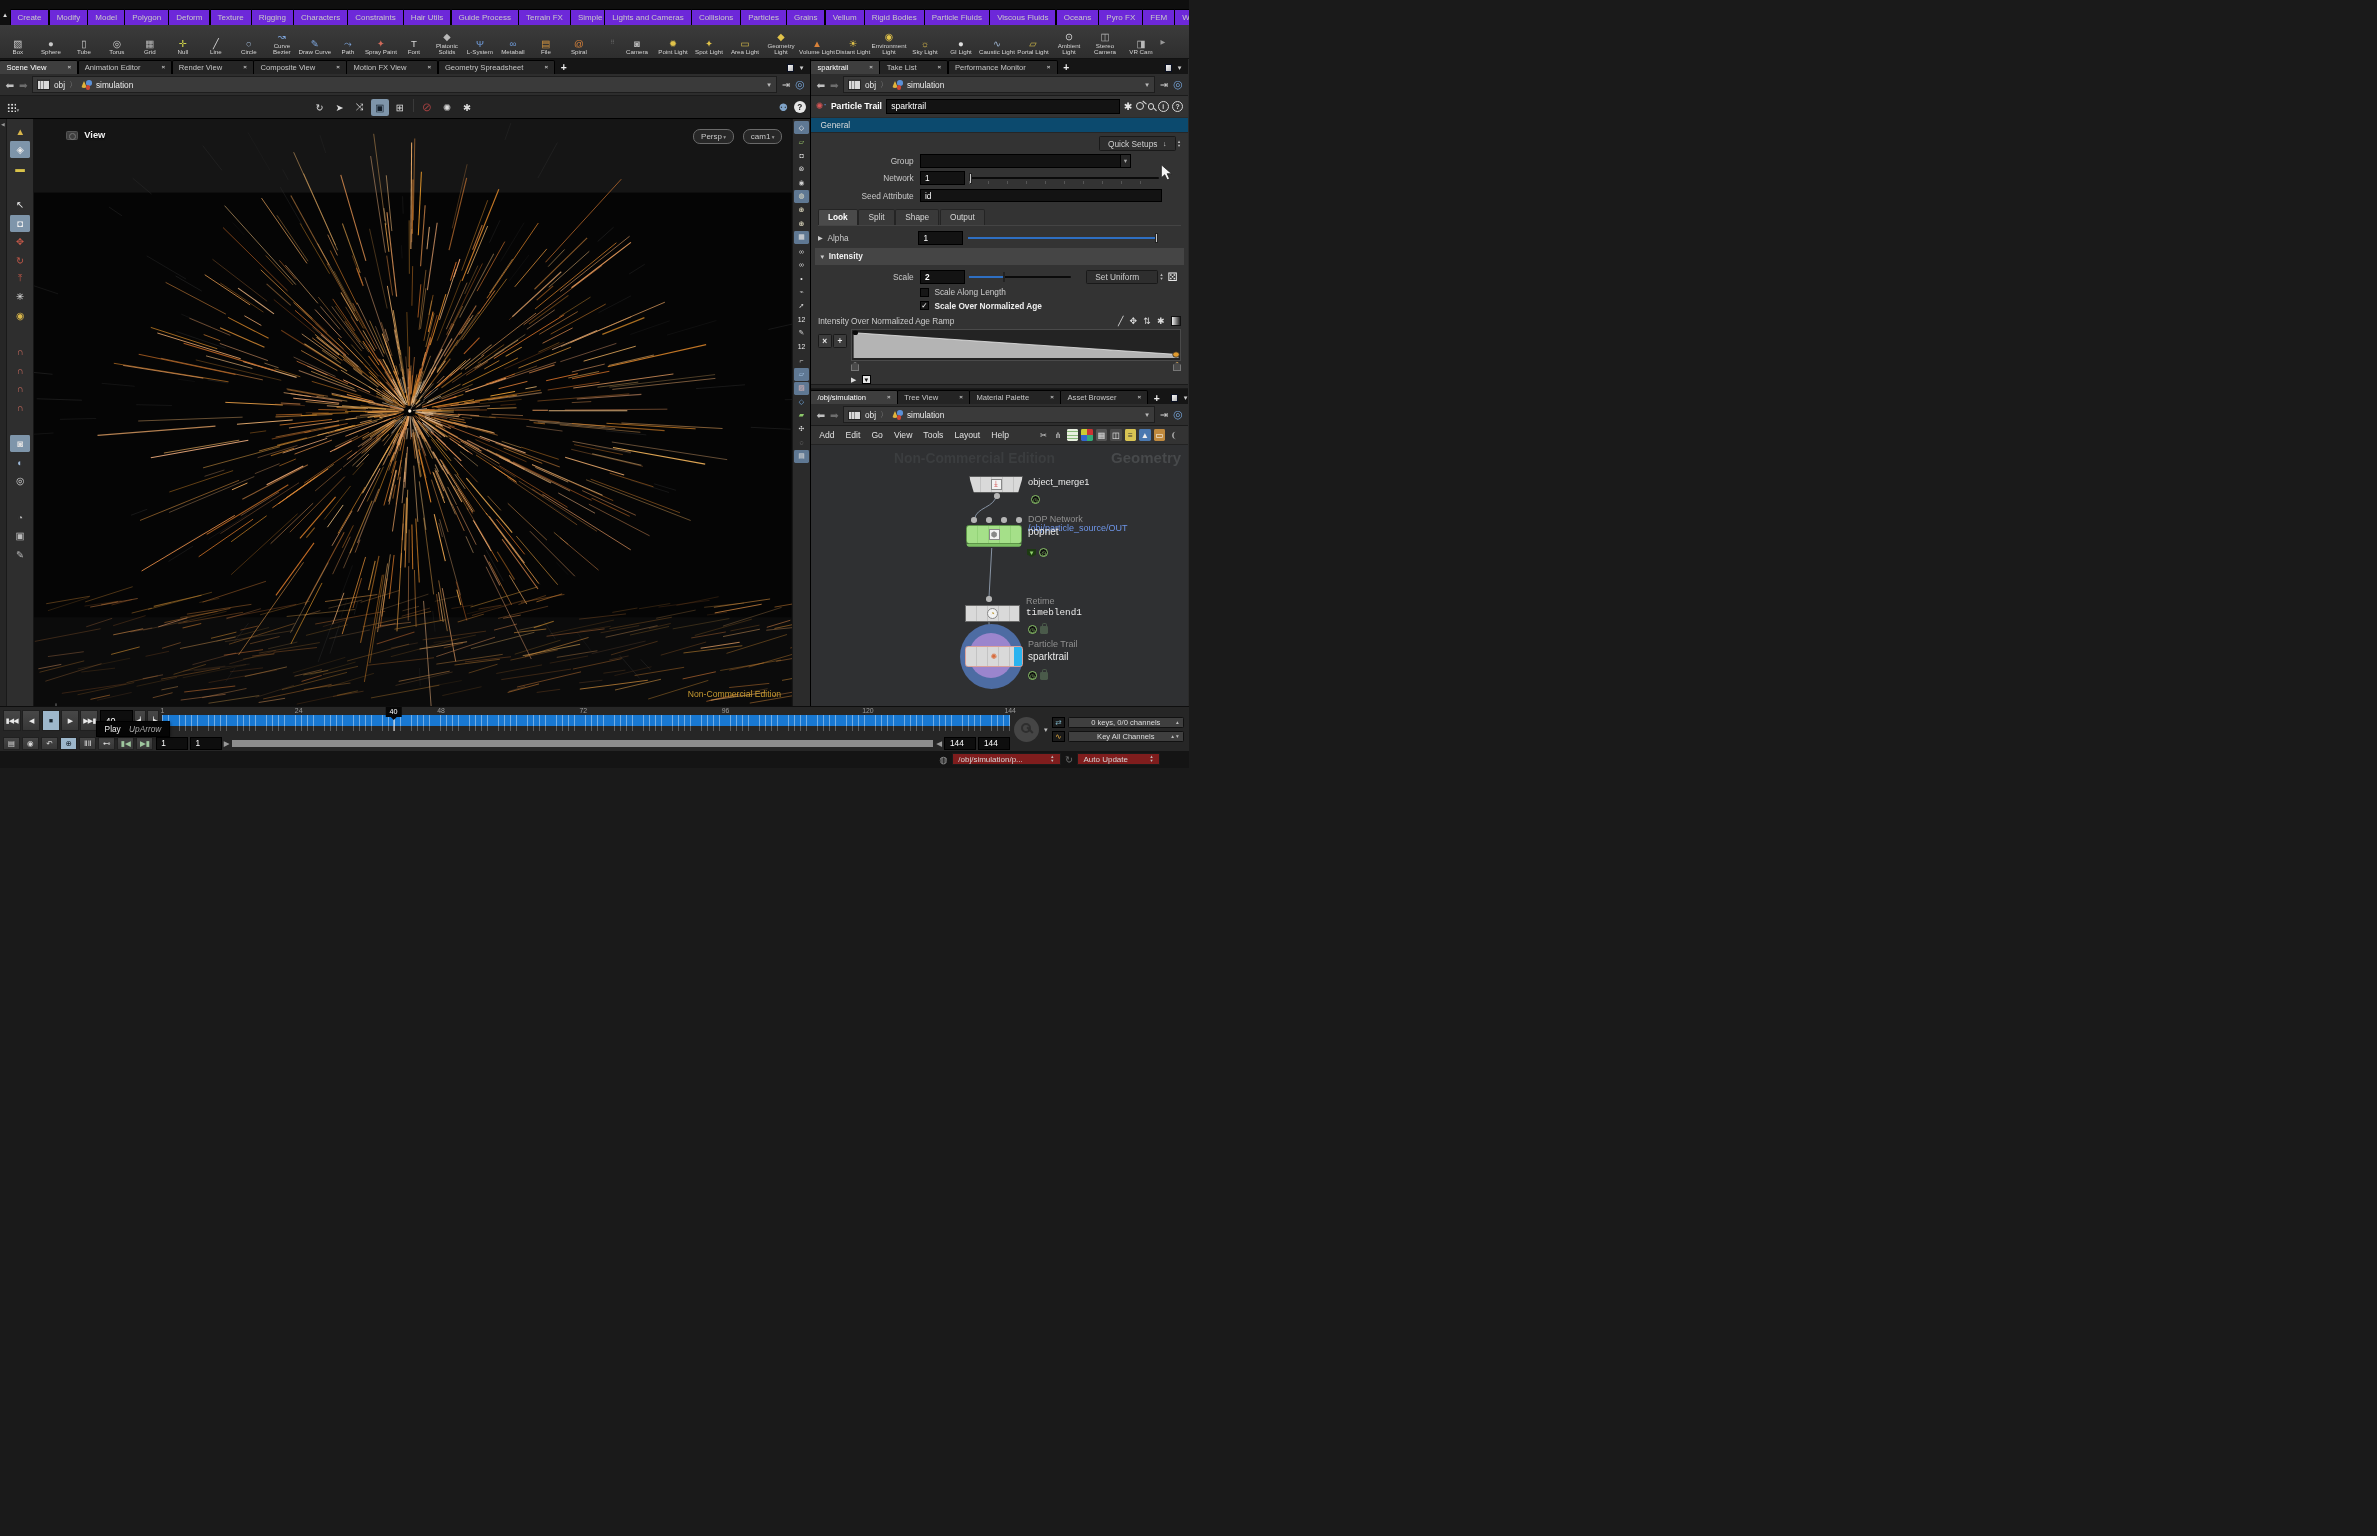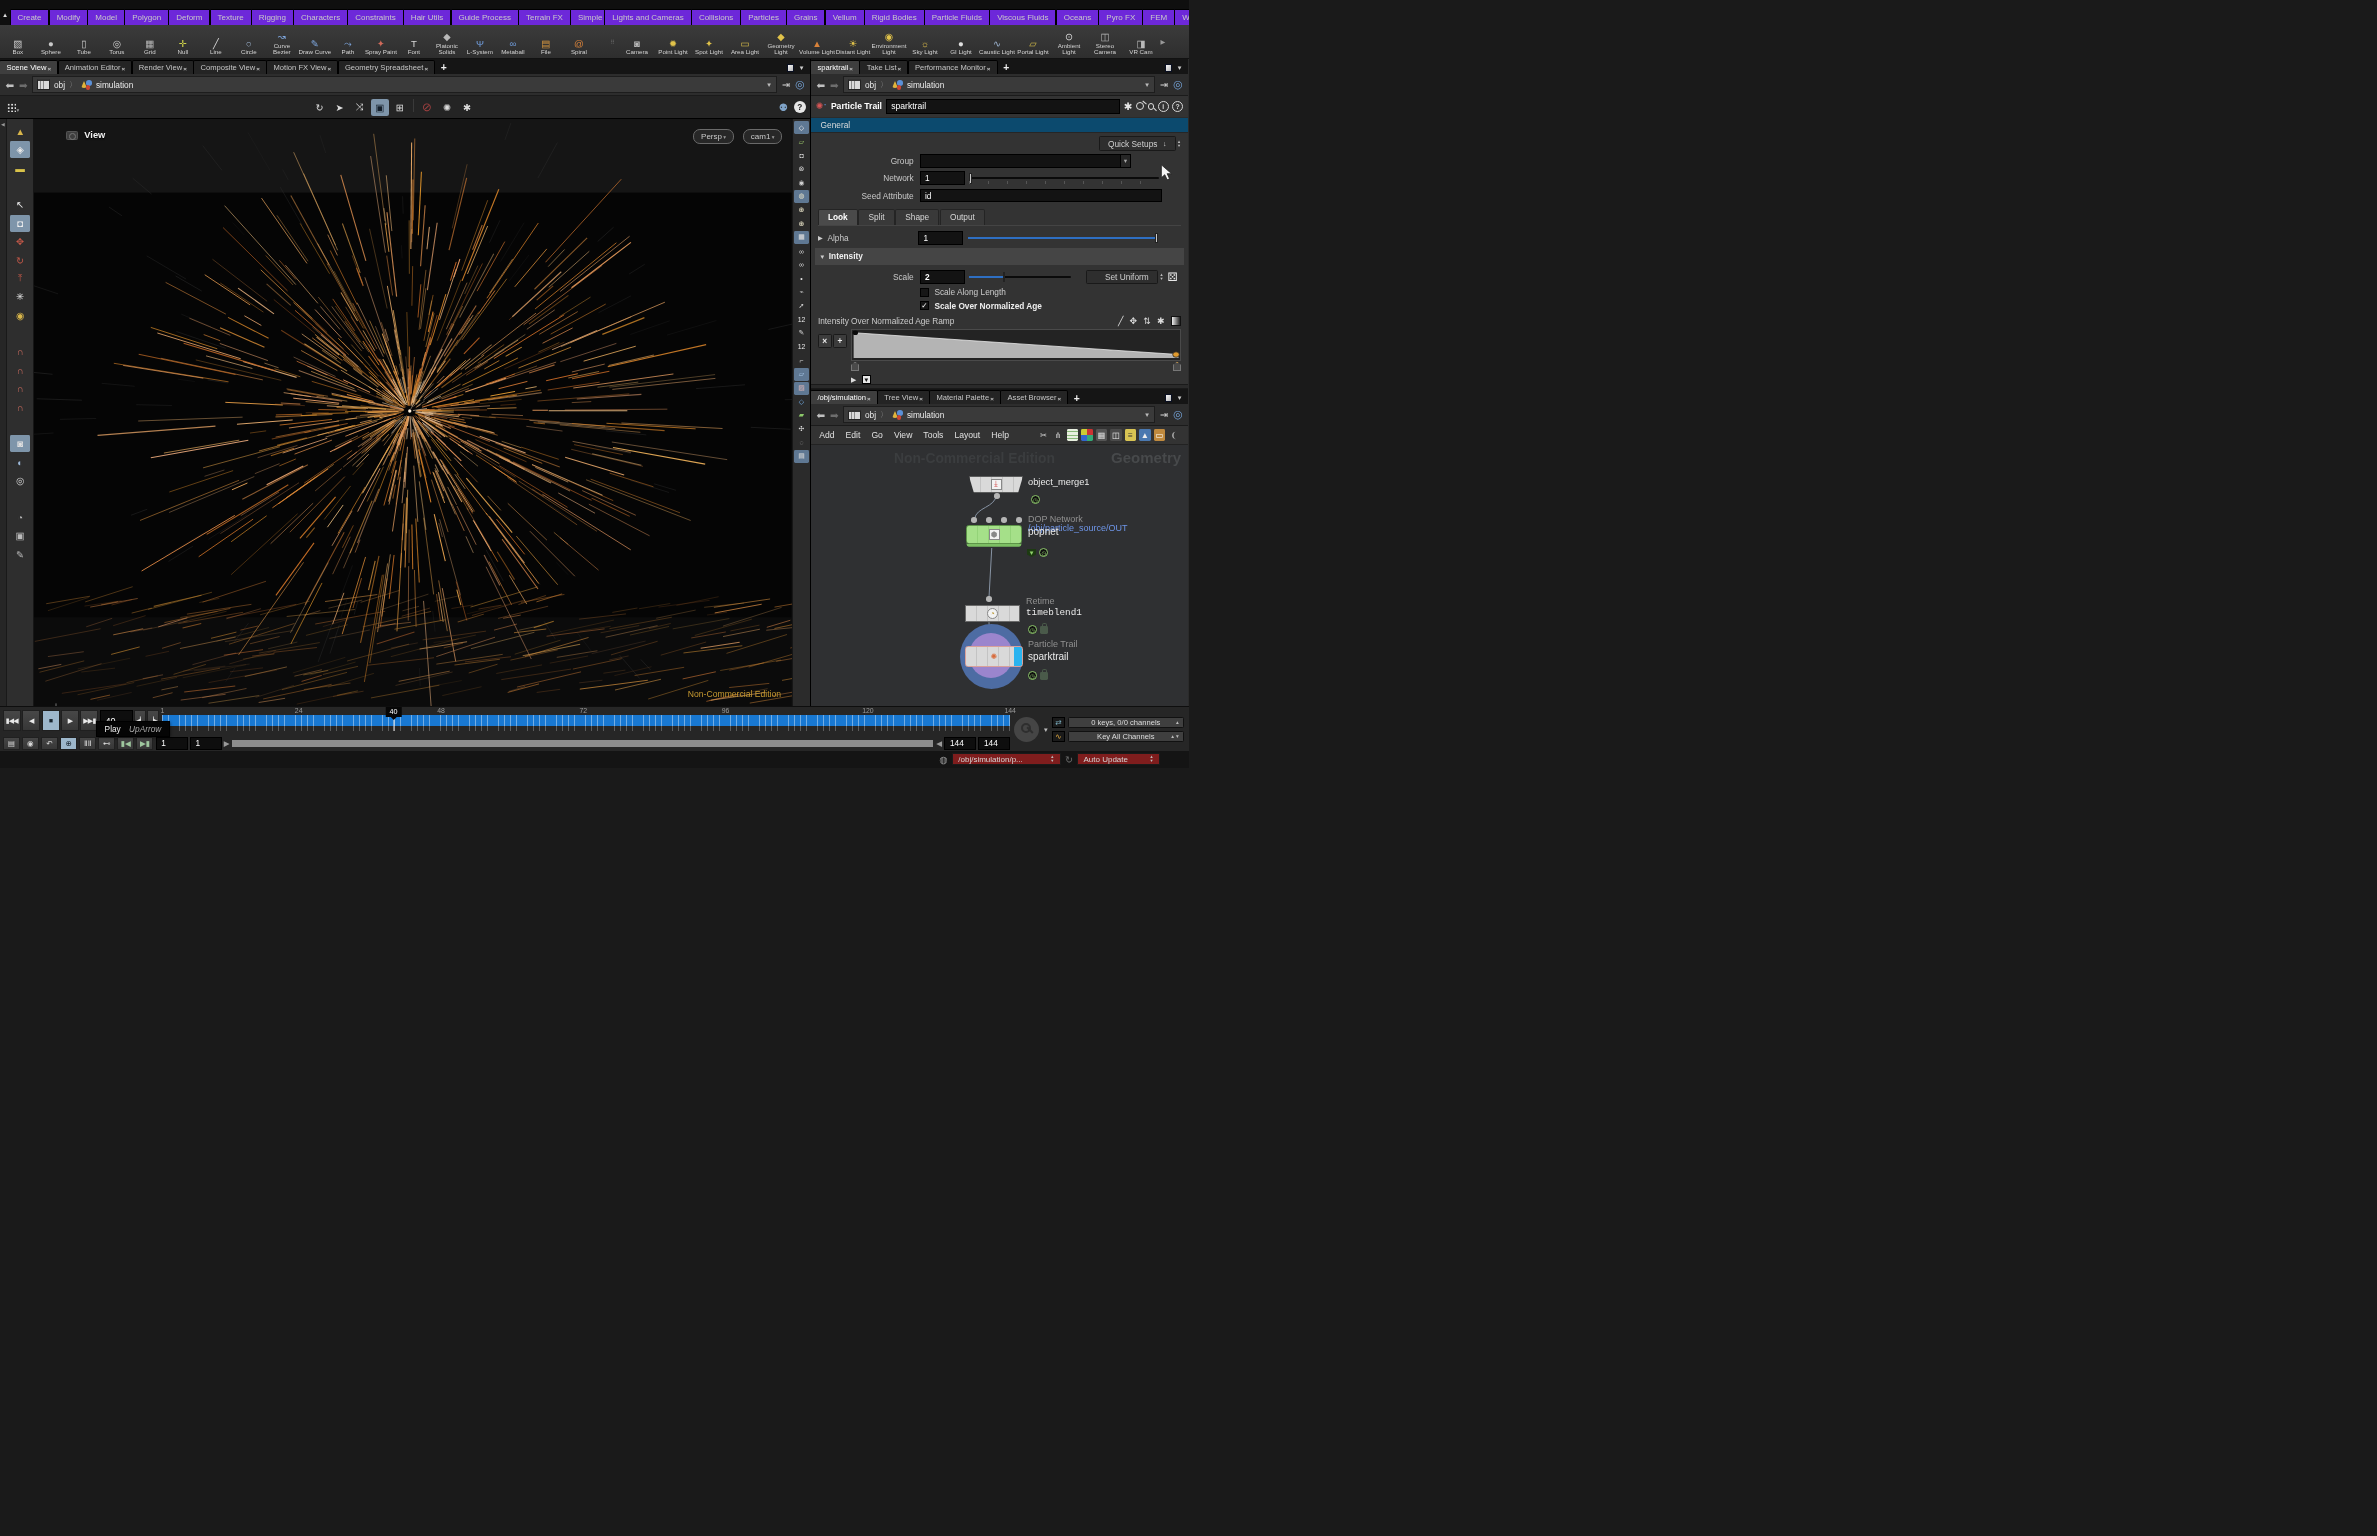--- a/index.html
+++ b/index.html
@@ -27,21 +27,21 @@
   .shelf-label { font-size:6.2px; color:#d4d4d4; text-align:center; line-height:6.5px; }
   .shelf-more { color:#999; font-size:6.2px; align-self:center; }
 
   
   #main { display:flex; height:647px; }
   #left-pane { width:810px; display:flex; flex-direction:column; background:#2d2d2d; }
   #right-pane { width:378px; display:flex; flex-direction:column; background:#333; border-left:0.7px solid #000; }
 
   
   .tabbar { height:15px; background:#151515; display:flex; align-items:flex-end; flex:0 0 auto; }
-  .ptab { display:flex; align-items:flex-end; gap:1px; padding:2.1px 6.2px; font-size:7.6px; background:#242424; color:#c6c6c6; border:0.7px solid #000; border-bottom:none; border-radius:2.1px 2.1px 0 0; margin-left:-0.7px; white-space:nowrap; }
+  .ptab { display:flex; align-items:flex-start; gap:21px; padding:2.1px 6.2px; font-size:7.6px; background:#242424; color:#c6c6c6; border:0.7px solid #000; border-bottom:none; border-radius:2.1px 2.1px 0 0; margin-left:-0.7px; white-space:nowrap; }
   .ptab.active { background:#3e3e3e; color:#fff; }
   .ptab .x { font-size:6.2px; color:#c3c3c3; font-weight:bold; }
   .ptab-plus { color:#eee; font-size:10.3px; font-weight:bold; padding:0 5.5px 0.7px; }
   .pane-corner { margin-left:auto; display:flex; align-items:center; gap:4.8px; padding:0 5.5px 2.1px; }
   .mini-sq { width:6.9px; height:8.3px; background:linear-gradient(135deg,#f5f5f5,#b9b9b9); border:0.7px solid #0a1022; }
   .corner-caret { color:#ccc; font-size:6.2px; }
 
   
   .pathbar { height:22px; background:#2d2d2d; display:flex; align-items:center; gap:4.8px; padding:0 5.5px; border-bottom:0.7px solid #1b1b1b; flex:0 0 auto; }
   .nav-arrow { font-size:10.3px; color:#c0c0c0; }
@@ -1744,21 +1744,21 @@
             <span class="tri">▼</span>
               <b>Intensity</b>
           </div>
           <div class="prow">
             <span class="plabel">Scale</span>
             <div class="pfield" style="width:45px;font-weight:bold;">2</div>
             <div class="slider" style="width:102px;">
               <span class="fill" style="width:33%;"></span>
               <span class="hnd" style="left:33%;"></span>
             </div>
-            <div class="qs-btn" style="margin-left:15px;width:72px;justify-content:flex-end;">
+            <div class="qs-btn" style="margin-left:15px;width:72px;justify-content:flex-start;">
               <span>Set Uniform</span>
             </div>
             <span class="spinner">▲<br>▼</span>
             <span class="dice">⚄</span>
           </div>
           <div class="prow">
             <span class="chk"></span>
             <span>Scale Along Length</span>
           </div>
           <div class="prow">

